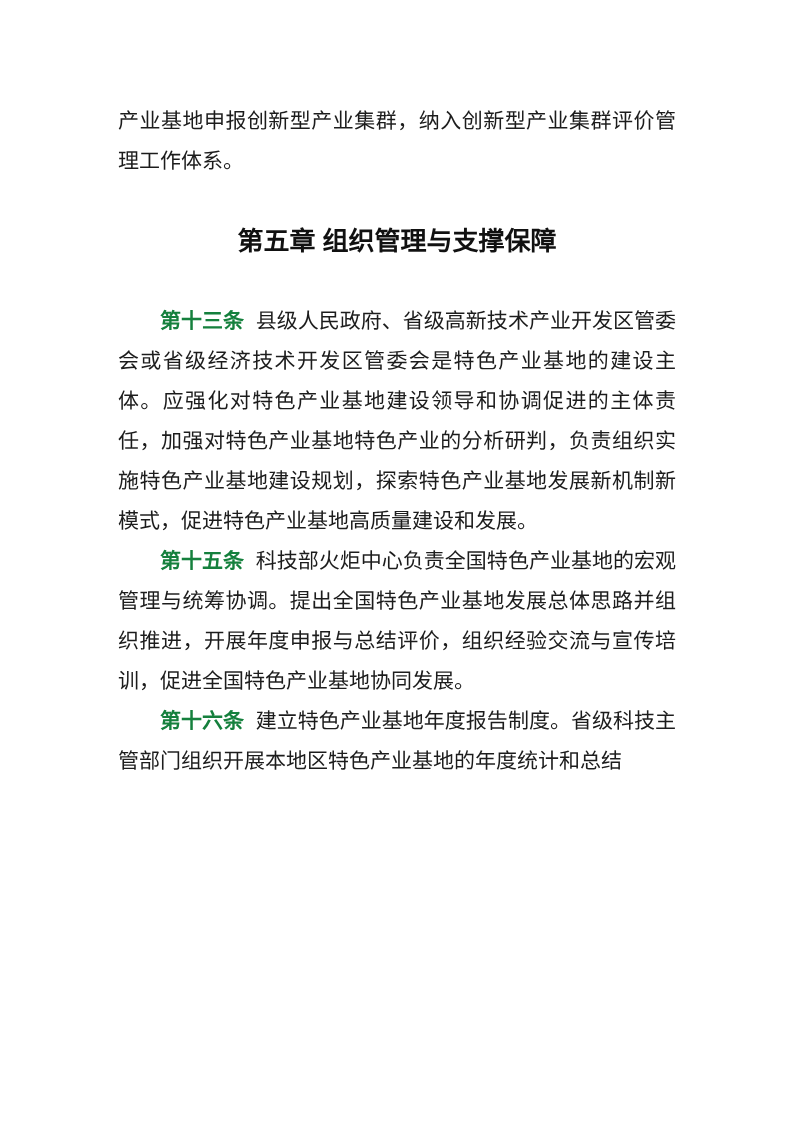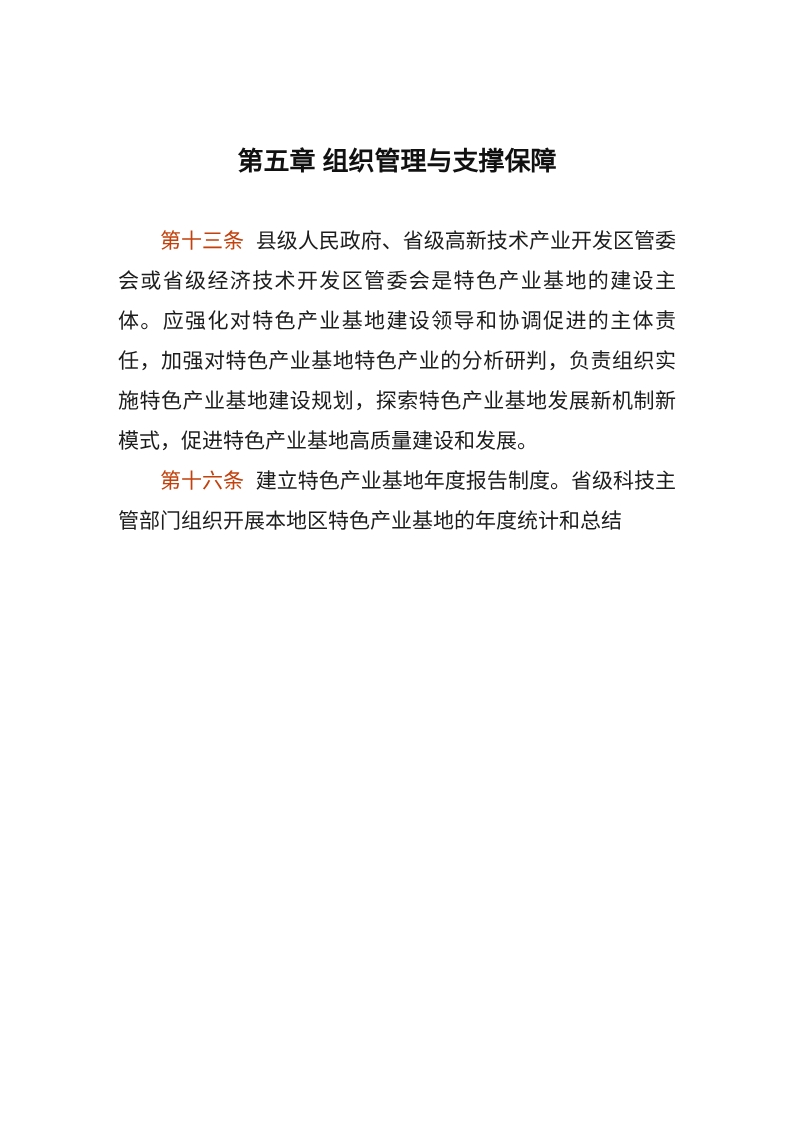--- a/index.html
+++ b/index.html
@@ -39,38 +39,42 @@
     line-height: 40px;
     font-weight: bold;
     text-align: center;
     color: #111111;
   }
   p.article {
     text-indent: 2em;
   }
   .article-number {
     font-family: "Liberation Sans", "DejaVu Sans", sans-serif;
-    font-weight: normal;
-    color: #c2410c;
+    font-weight: bold;
+    color: #15803d;
     margin-right: 0.55em;
   }
 </style>
 </head>
 <body>
 
 <div class="page">
   <div class="content">
 
+    <p class="body-text intro">产业基地申报创新型产业集群，纳入创新型产业集群评价管理工作体系。</p>
 
     <h2 class="chapter-heading">第五章 组织管理与支撑保障</h2>
 
     <p class="body-text article">
       <span class="article-number">第十三条</span><span>县级人民政府、省级高新技术产业开发区管委会或省级经济技术开发区管委会是特色产业基地的建设主体。应强化对特色产业基地建设领导和协调促进的主体责任，加强对特色产业基地特色产业的分析研判，负责组织实施特色产业基地建设规划，探索特色产业基地发展新机制新模式，促进特色产业基地高质量建设和发展。</span>
     </p>
 
 
+    <p class="body-text article">
+      <span class="article-number">第十五条</span><span>科技部火炬中心负责全国特色产业基地的宏观管理与统筹协调。提出全国特色产业基地发展总体思路并组织推进，开展年度申报与总结评价，组织经验交流与宣传培训，促进全国特色产业基地协同发展。</span>
+    </p>
 
     <p class="body-text article">
       <span class="article-number">第十六条</span><span>建立特色产业基地年度报告制度。省级科技主管部门组织开展本地区特色产业基地的年度统计和总结</span>
     </p>
 
   </div>
 </div>
 
 </body></html>

